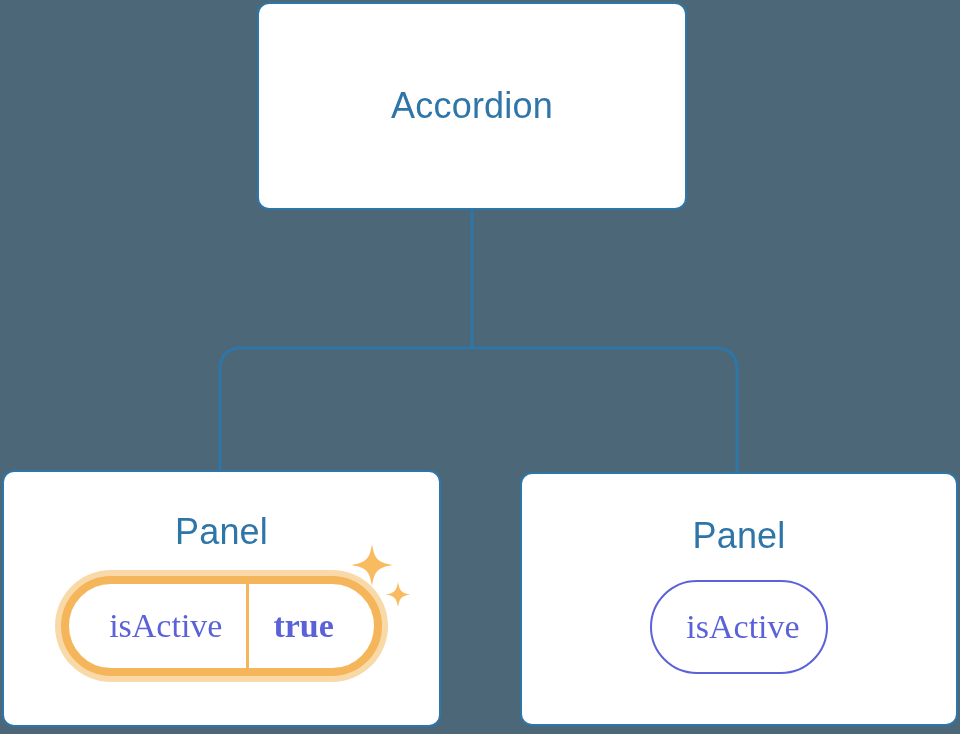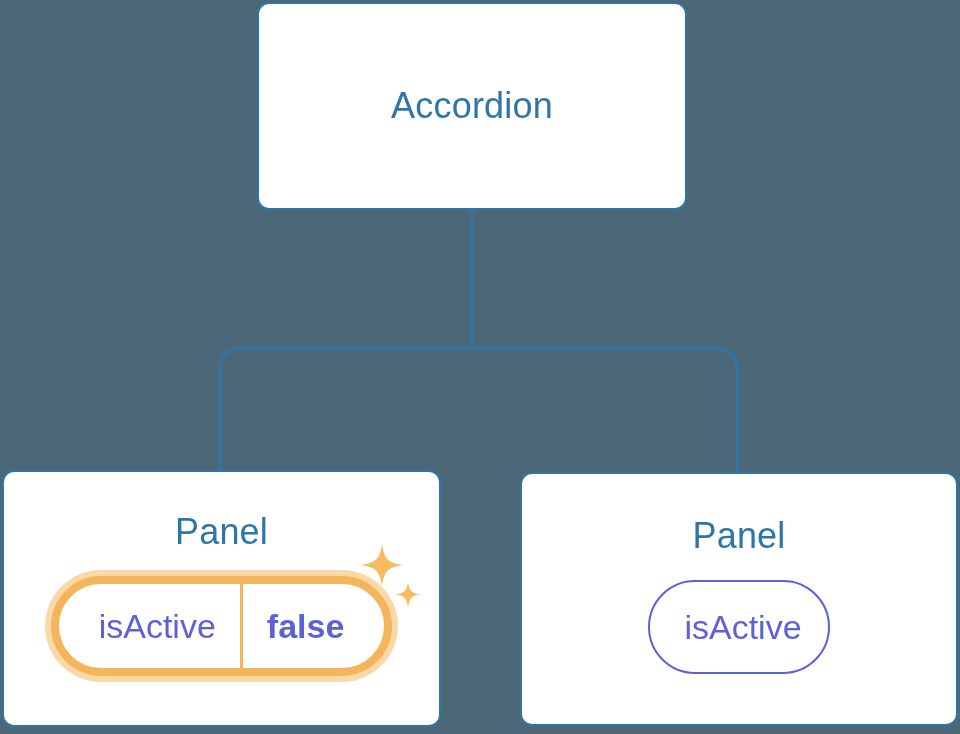--- a/index.html
+++ b/index.html
@@ -107,20 +107,21 @@
   .prop-value {
     display: flex;
     align-items: center;
     justify-content: center;
     color: #5b62d8;
     font-size: 34px;
     font-weight: 400;
     line-height: 1;
     white-space: nowrap;
     box-sizing: border-box;
+    font-family: Liberation Serif, serif;
   }
 
   .prop-key {
     padding: 0 26px 0 34px;
   }
 
   .prop-value {
     padding: 0 34px 0 26px;
     border-left: 2px solid #5b62d8;
   }
@@ -170,21 +171,21 @@
     <div class="node-title">Accordion</div>
   </div>
 
   <div class="node-card" id="node-panel-left">
     <div class="node-title">Panel</div>
 
     <div class="prop-pill-wrap is-highlighted">
 
       <div class="prop-pill">
         <div class="prop-key">isActive</div>
-        <div class="prop-value">false</div>
+        <div class="prop-value">true</div>
       </div>
 
       <svg class="sparkle-group" viewBox="0 0 72 80" aria-hidden="true">
 
         <path d="M 30 6 C 32.6 21.4 35.6 24.4 51 27 C 35.6 29.6 32.6 32.6 30 48 C 27.4 32.6 24.4 29.6 9 27 C 24.4 24.4 27.4 21.4 30 6 Z" fill="#f9bb5f"></path>
 
         <path d="M 56 44 C 57.6 53.2 59.3 54.9 68.5 56.5 C 59.3 58.1 57.6 59.8 56 69 C 54.4 59.8 52.7 58.1 43.5 56.5 C 52.7 54.9 54.4 53.2 56 44 Z" fill="#f9bb5f"></path>
       </svg>
     </div>
   </div>

